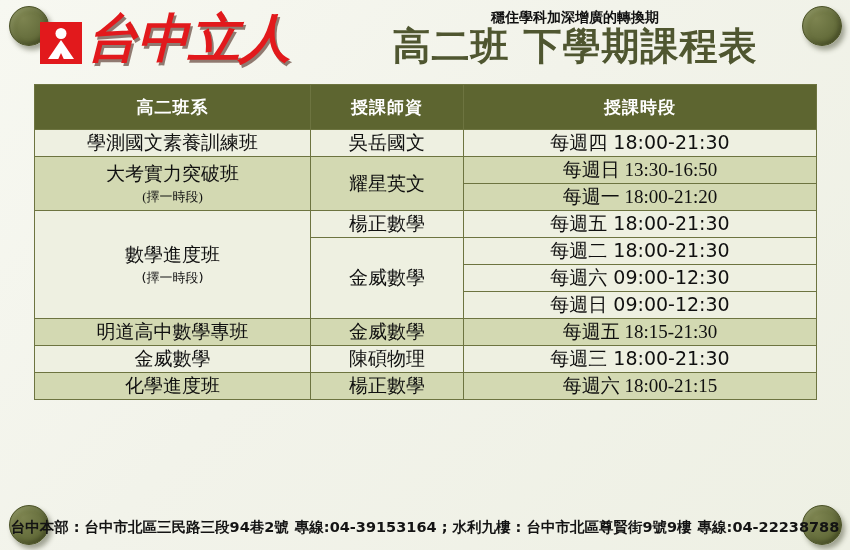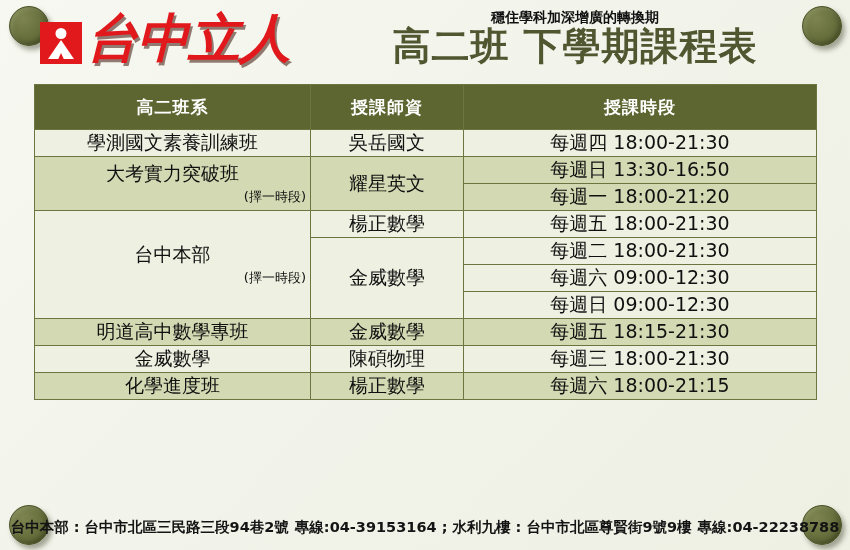--- a/index.html
+++ b/index.html
@@ -155,26 +155,25 @@
     font-weight: bold;
     height: 28px;
     padding: 8px;
     letter-spacing: 1px;
   }
   table.sched td {
     font-size: 19px;
     padding: 0 4px;
   }
   td.band-light { background: #eef0e1; }
-  td.band-dark  { background: #d3d9b2; }
+  td.band-dark  { background: #d3d9b2; font-family: Liberation Serif, serif; }
   .cls-sub {
     display: block;
     font-size: 13px;
     margin-top: 1px;
-    text-align: right;
   }
 
   
   .footer {
     position: absolute;
     left: 0;
     top: 518px;
     width: 850px;
     text-align: center;
     font-size: 14.5px;
@@ -252,21 +251,21 @@
           </td>
         </tr>
         <tr>
           <td class="band-dark">
             <span>每週一 18:00-21:20</span>
           </td>
         </tr>
 
         <tr>
           <td class="band-light" rowspan="4">
-            <span>台中本部</span>
+            <span>數學進度班</span>
             <span class="cls-sub">(擇一時段)</span>
           </td>
           <td class="band-light">
             <span>楊正數學</span>
           </td>
           <td class="band-light">
             <span>每週五 18:00-21:30</span>
           </td>
         </tr>
         <tr>

